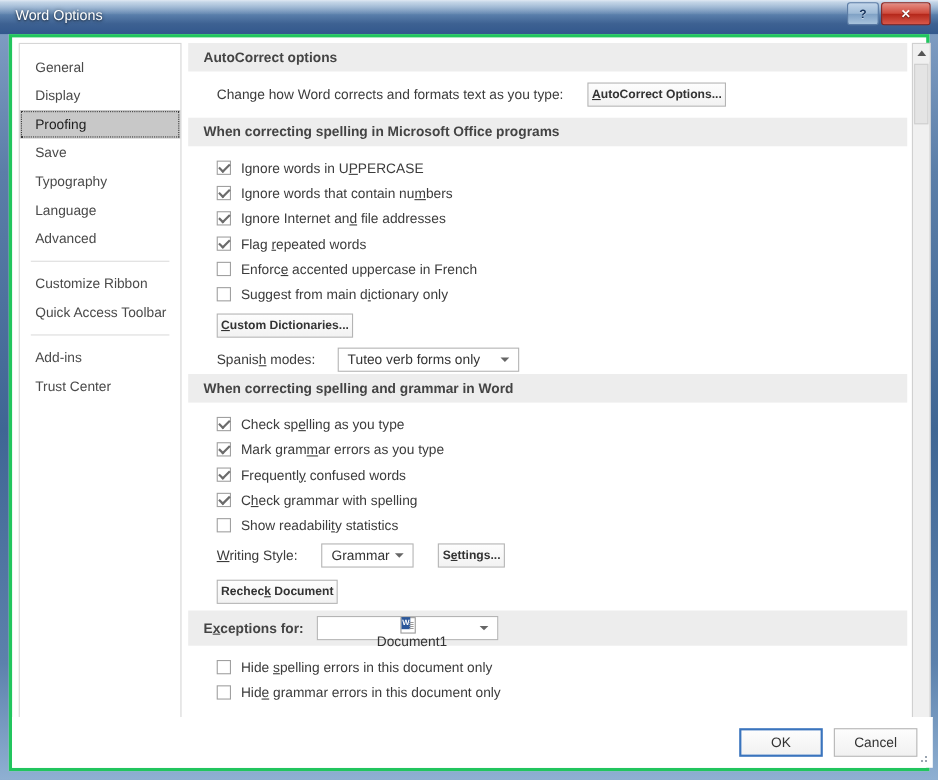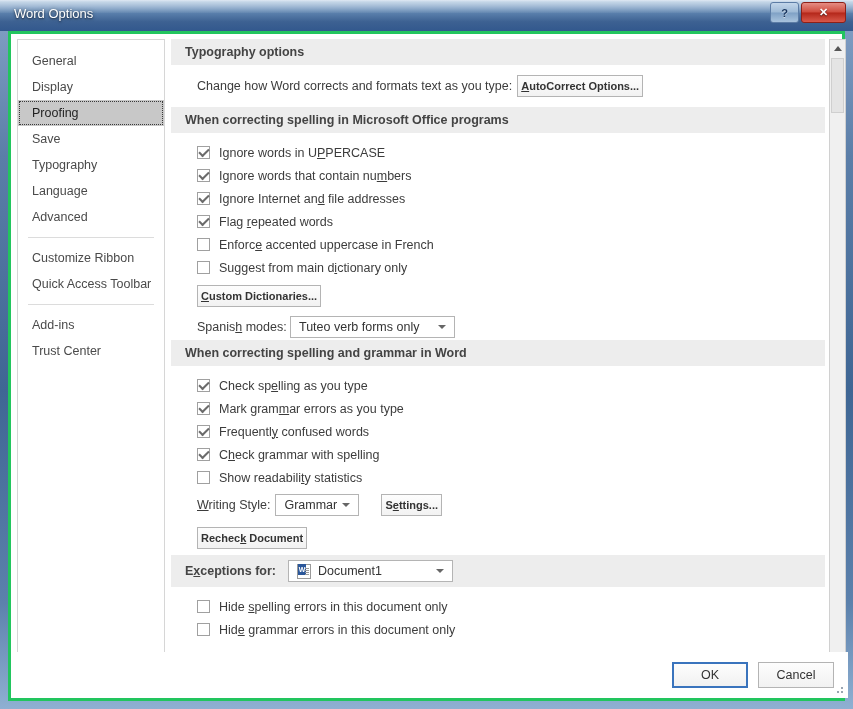--- a/index.html
+++ b/index.html
@@ -122,21 +122,21 @@
     height: 22px; display: inline-flex; align-items: center;
     font-size: 12.5px; color: #333; padding-left: 8px; cursor: pointer;
     position: relative; white-space: nowrap;
   }
   .combo .arrow {
     position: absolute; right: 8px; top: 50%;
     width: 0; height: 0; border-left: 4px solid transparent;
     border-right: 4px solid transparent; border-top: 4px solid #666;
     transform: translateY(-2px);
   }
-  .fld-label { font-size: 12.5px; color: #3c3c3c; margin-right: 5px; white-space: nowrap; }
+  .fld-label { font-size: 12.5px; color: #3c3c3c; margin-right: 22px; white-space: nowrap; }
 
   .word-icon {
     width: 14px; height: 15px; flex: none; margin-right: 7px;
     background: #fff; border: 1px solid #9a9a9a; position: relative;
   }
   .word-icon::before {
     content: "W"; position: absolute; left: 0; top: -1px;
     width: 8px; height: 11px; background: #2b579a; color: #fff;
     font-size: 7px; font-weight: bold; line-height: 11px; text-align: center;
   }
@@ -225,21 +225,21 @@
         <div class="side-sep"></div>
         <div class="side-item">Customize Ribbon</div>
         <div class="side-item">Quick Access Toolbar</div>
         <div class="side-sep"></div>
         <div class="side-item">Add-ins</div>
         <div class="side-item">Trust Center</div>
       </div>
 
     <div class="content">
 
-      <div class="section-head">Typography options</div>
+      <div class="section-head">AutoCorrect options</div>
       <div class="row" style="height:42px;">
         <span class="fld-label">Change how Word corrects and formats text as you type:</span>
         <button class="btn"><span class="u">A</span><span>utoCorrect Options...</span></button>
       </div>
 
       <div class="section-head">When correcting spelling in Microsoft Office programs</div>
       <div style="height:8px;"></div>
       <div id="office-checks">
           <div class="row cb-row">
             <span class="cbox checked"></span>
@@ -311,21 +311,21 @@
           <span class="arrow"></span>
         </div>
         <button class="btn" style="margin-left:22px;">S<span class="u">e</span>ttings...</button>
       </div>
       <div class="row" style="height:34px;">
         <button class="btn">Rechec<span class="u">k</span> Document</button>
       </div>
 
       <div class="exceptions-bar">
         <span class="fld-label">E<span class="u">x</span>ceptions for:</span>
-        <div class="combo" style="width:165px;">
+        <div class="combo" style="width:165px;flex-direction:column;">
           <span class="word-icon"></span>
           <span>Document1</span>
           <span class="arrow"></span>
         </div>
       </div>
       <div style="height:8px;"></div>
       <div id="exception-checks">
           <div class="row cb-row">
             <span class="cbox"></span>
             <span class="cb-label">Hide <span class="u">s</span>pelling errors in this document only</span>

